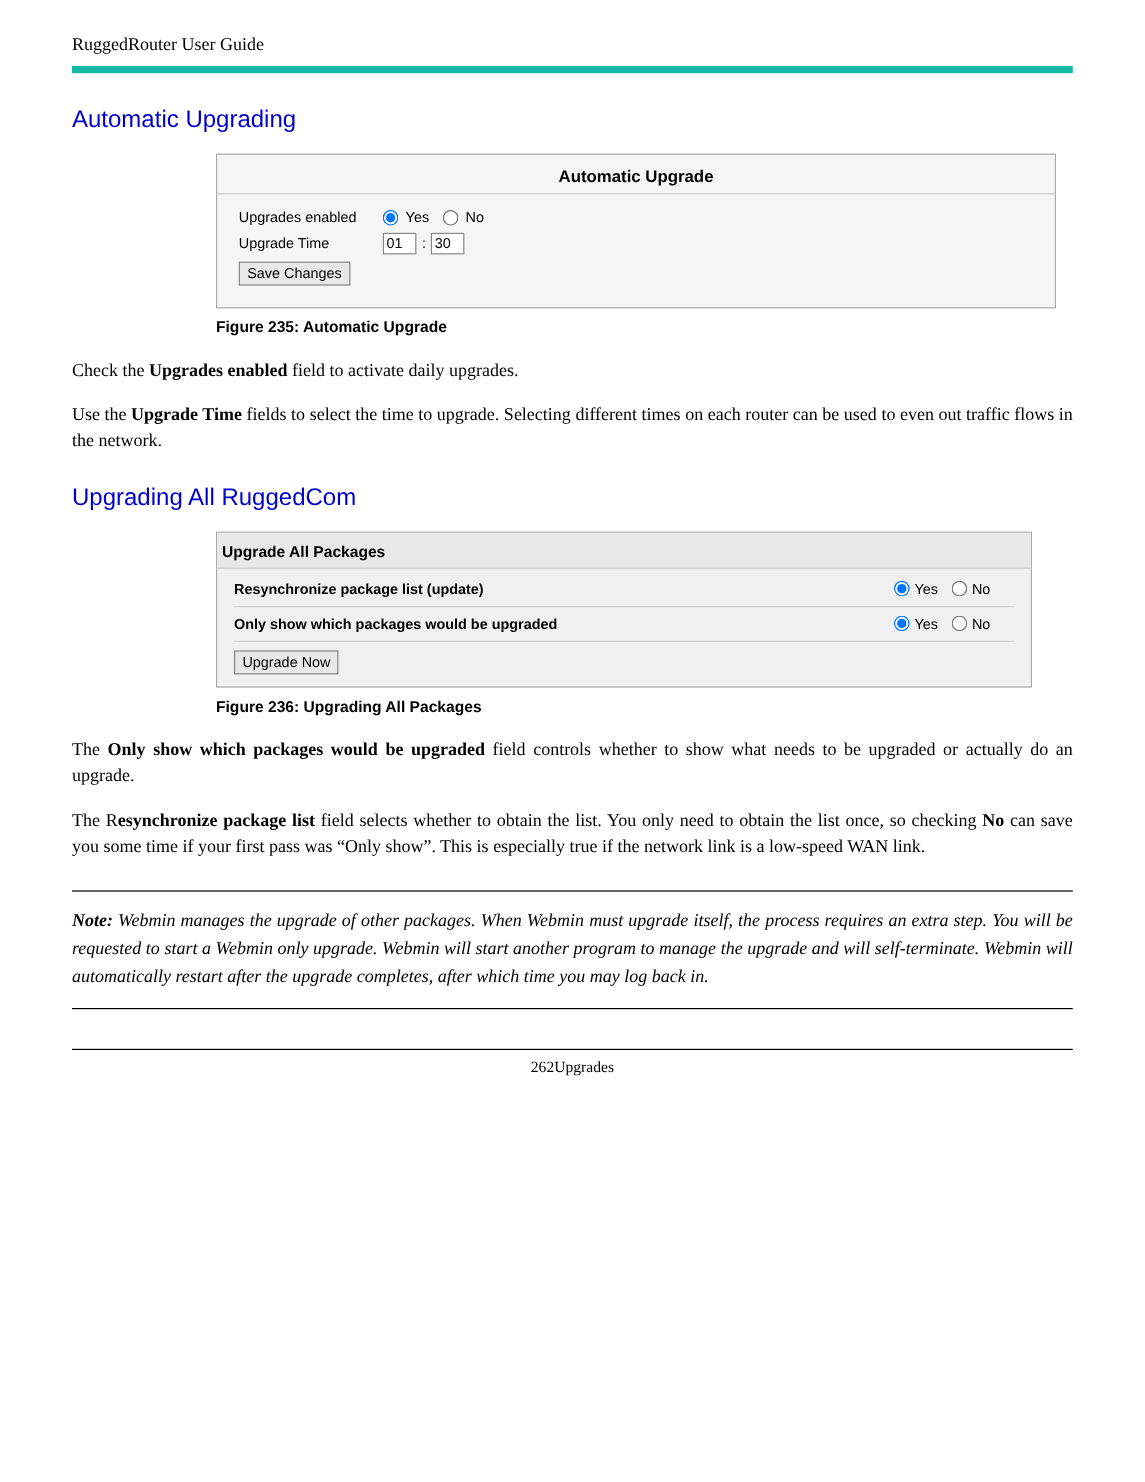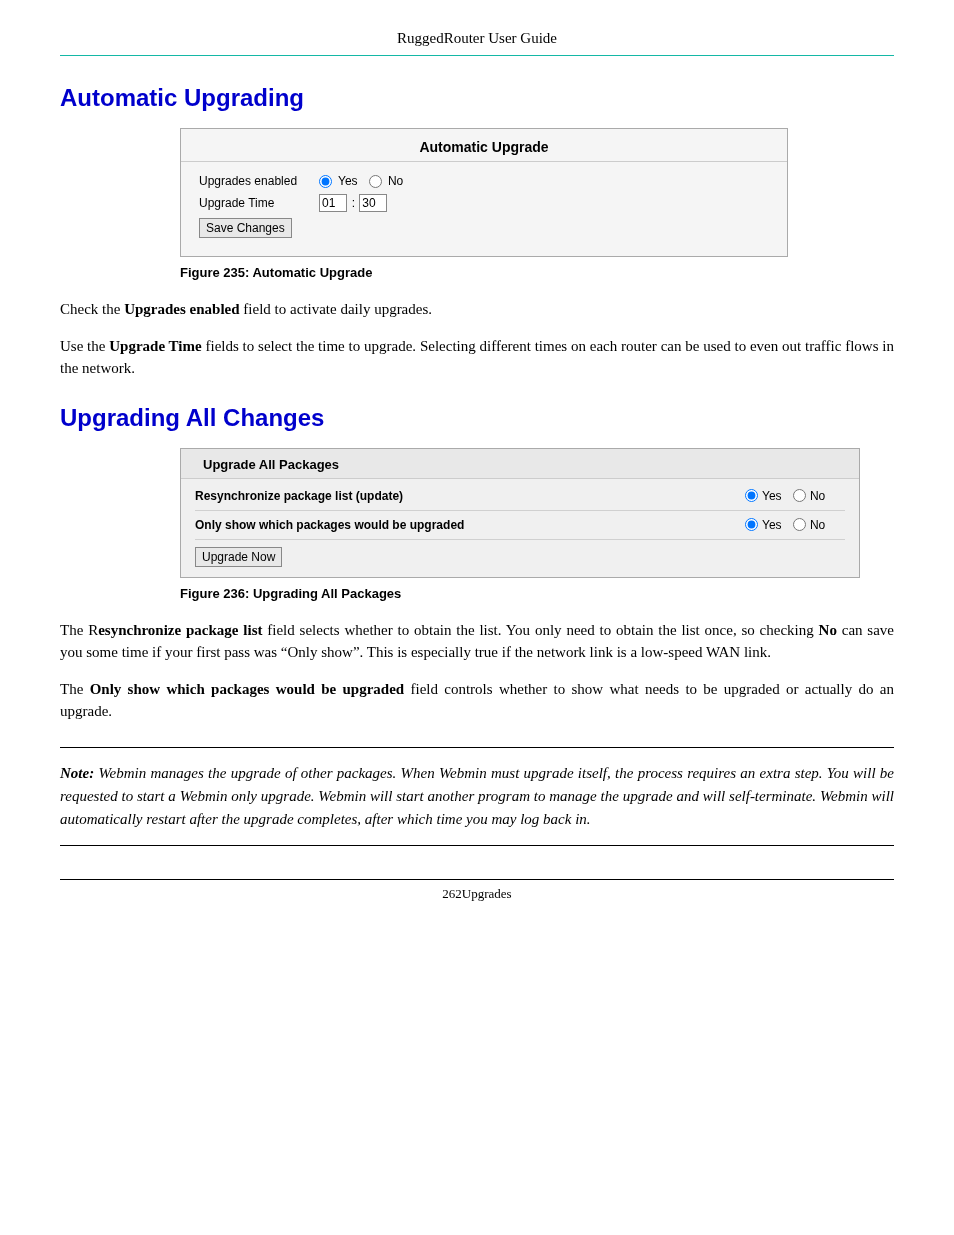--- a/index.html
+++ b/index.html
@@ -14,43 +14,43 @@
     }
 
     .page-wrapper {
       padding: 30px 60px 60px 60px;
       position: relative;
     }
 
     
     .page-header {
       display: flex;
-      justify-content: center;
-      align-items: center;
-      border-bottom: 1px solid #14b8a6;
+      justify-content: flex-start;
+      align-items: center;
+      border-bottom: 6px solid #14b8a6;
       padding-bottom: 8px;
       margin-bottom: 28px;
     }
 
     
     .section-heading {
       font-family: Arial, sans-serif;
-      font-size: 24px;
-      font-weight: bold;
+      font-size: 20px;
+      font-weight: normal;
       color: #0000cc;
       margin-bottom: 16px;
     }
 
     
     .figure-box {
       border: 1px solid #aaa;
       background: #f5f5f5;
       margin-left: 120px;
       margin-bottom: 8px;
-      width: 608px;
+      width: 700px;
     }
 
     .figure-title {
       font-family: Arial, sans-serif;
       font-size: 14px;
       font-weight: bold;
       text-align: center;
       padding: 10px 0 6px 0;
       border-bottom: 1px solid #ccc;
     }
@@ -137,21 +137,21 @@
       background: #f0f0f0;
       margin-left: 120px;
       margin-bottom: 8px;
       width: 680px;
     }
 
     .upgrade-box-title {
       font-family: Arial, sans-serif;
       font-size: 13px;
       font-weight: bold;
-      padding: 8px 14px 6px 22px;
+      padding: 8px 14px 6px 4px;
       border-bottom: 1px solid #ccc;
       background: #e8e8e8;
     }
 
     .upgrade-box-body {
       padding: 10px 14px;
       font-size: 12px;
       font-family: Arial, sans-serif;
     }
 
@@ -262,21 +262,21 @@
 
     <p class="body-text">
       <span>Check the </span><strong>Upgrades enabled</strong><span> field to activate daily upgrades.</span>
     </p>
     <p class="body-text">
       <span>Use the </span><strong>Upgrade Time</strong><span> fields to select the time to upgrade.  Selecting different times on each router can be used to even out traffic flows in the network.</span>
     </p>
   </div>
 
   <div class="section">
-    <div class="section-heading">Upgrading All Changes</div>
+    <div class="section-heading">Upgrading All RuggedCom</div>
 
     <div class="upgrade-box">
       <div class="upgrade-box-title">Upgrade All Packages</div>
       <div class="upgrade-box-body">
 
         <div class="upgrade-row">
           <span class="upgrade-label">Resynchronize package list (update)</span>
           <span class="upgrade-radio">
             <input type="radio" name="resync" checked="" style="">
             <span>Yes</span>
@@ -300,25 +300,25 @@
         <div style="margin-top:4px;">
           <button class="btn">Upgrade Now</button>
         </div>
       </div>
     </div>
 
     <div class="figure-caption">Figure 236: Upgrading All Packages</div>
 
 
     <p class="body-text">
+      <span>The </span><strong>Only show which packages would be upgraded</strong><span> field controls whether to show what needs to be upgraded or actually do an upgrade.</span>
+    </p>
+
+    <p class="body-text">
       <span>The R</span><strong>esynchronize package list</strong><span> field selects whether to obtain the list.  You only need to obtain the list once, so checking </span><strong>No</strong><span> can save you some time if your first pass was  “Only show”.  This is especially true if the network link is a low-speed WAN link.</span>
-    </p>
-
-    <p class="body-text">
-      <span>The </span><strong>Only show which packages would be upgraded</strong><span> field controls whether to show what needs to be upgraded or actually do an upgrade.</span>
     </p>
   </div>
 
   <div class="note-box">
     <p class="note-text">
       <strong>Note:</strong><span>  Webmin manages the upgrade of other packages.  When Webmin must upgrade itself, the process requires an extra step.  You will be requested to start a Webmin only upgrade.  Webmin will start another program to manage the upgrade and will self-terminate.  Webmin will automatically restart after the upgrade completes, after which time you may log back in.</span>
     </p>
   </div>
 
   <div class="page-footer">

